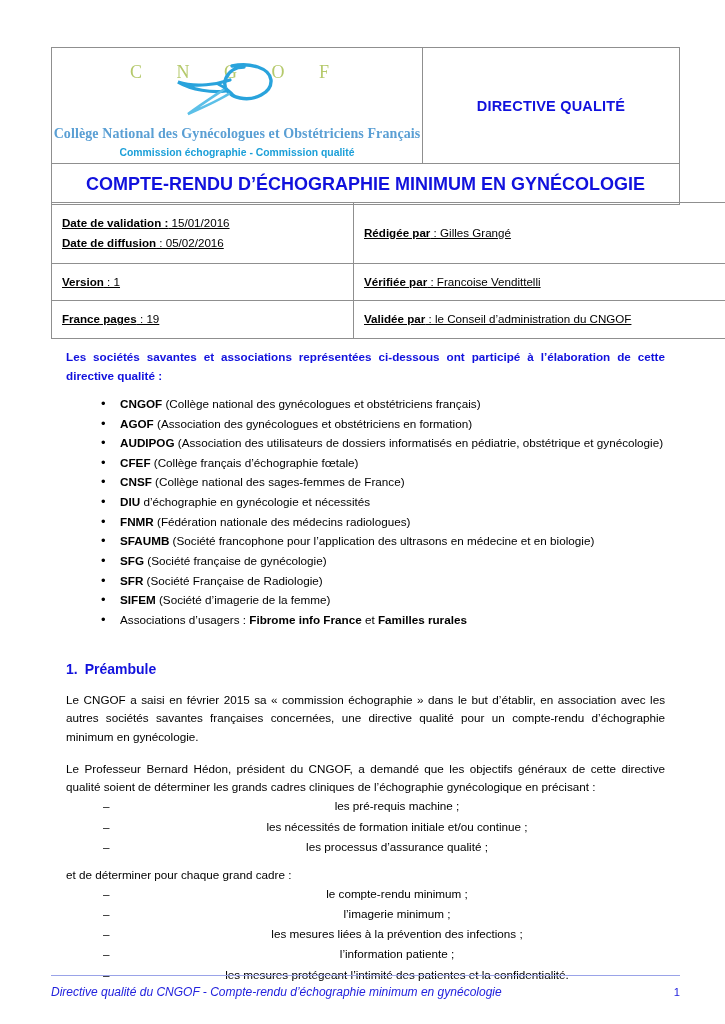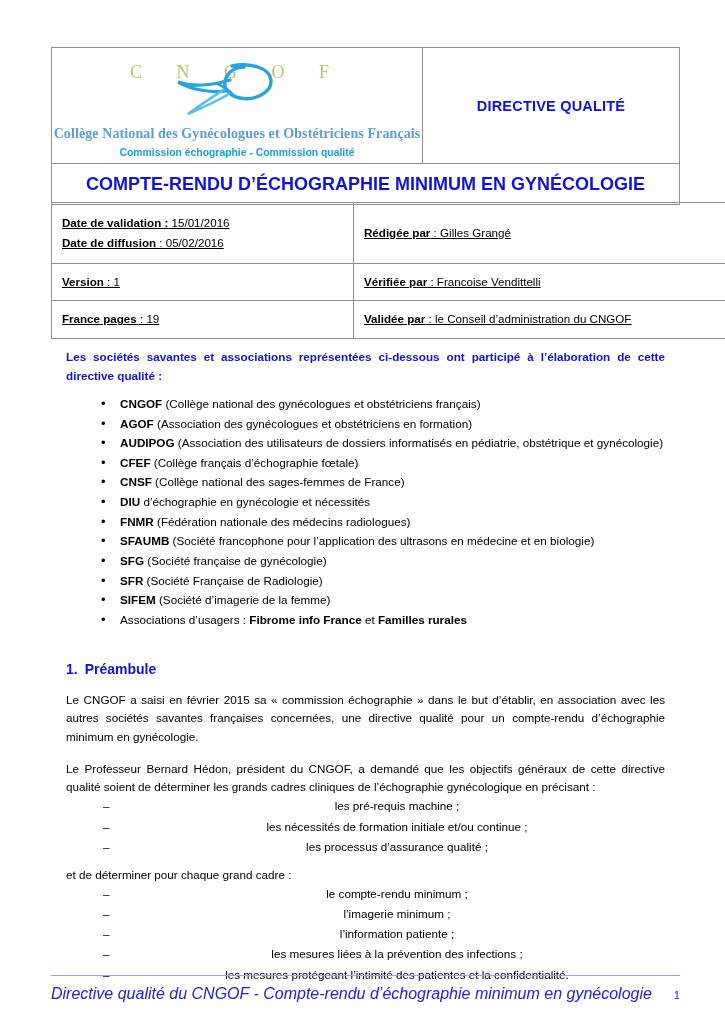--- a/index.html
+++ b/index.html
@@ -215,21 +215,21 @@
   }
   .footer-inner {
     display: flex;
     justify-content: space-between;
     align-items: baseline;
     margin-top: 9px;
   }
   .footer-text {
     color: #2222dd;
     font-style: italic;
-    font-size: 16px;
+    font-size: 12px;
   }
   .footer-page {
     color: #2222dd;
     font-size: 11.2px;
   }
 </style>
 </head>
 <body>
 
 <div class="page">
@@ -327,22 +327,22 @@
       <li>les pré-requis machine ;</li>
       <li>les nécessités de formation initiale et/ou continue ;</li>
       <li>les processus d’assurance qualité ;</li>
     </ul>
 
     <p class="para tight">et de déterminer pour chaque grand cadre :</p>
 
     <ul class="dashes">
       <li>le compte-rendu minimum ;</li>
       <li>l’imagerie minimum ;</li>
+      <li>les mesures liées à la prévention des infections ;</li>
       <li>l’information patiente ;</li>
-      <li>les mesures liées à la prévention des infections ;</li>
       <li>les mesures protégeant l’intimité des patientes et la confidentialité.</li>
     </ul>
 
   </div>
 
   <div class="footer">
     <div class="footer-rule"></div>
     <div class="footer-inner">
       <span class="footer-text">Directive qualité du CNGOF - Compte-rendu d’échographie minimum en gynécologie</span>
       <span class="footer-page">1</span>

